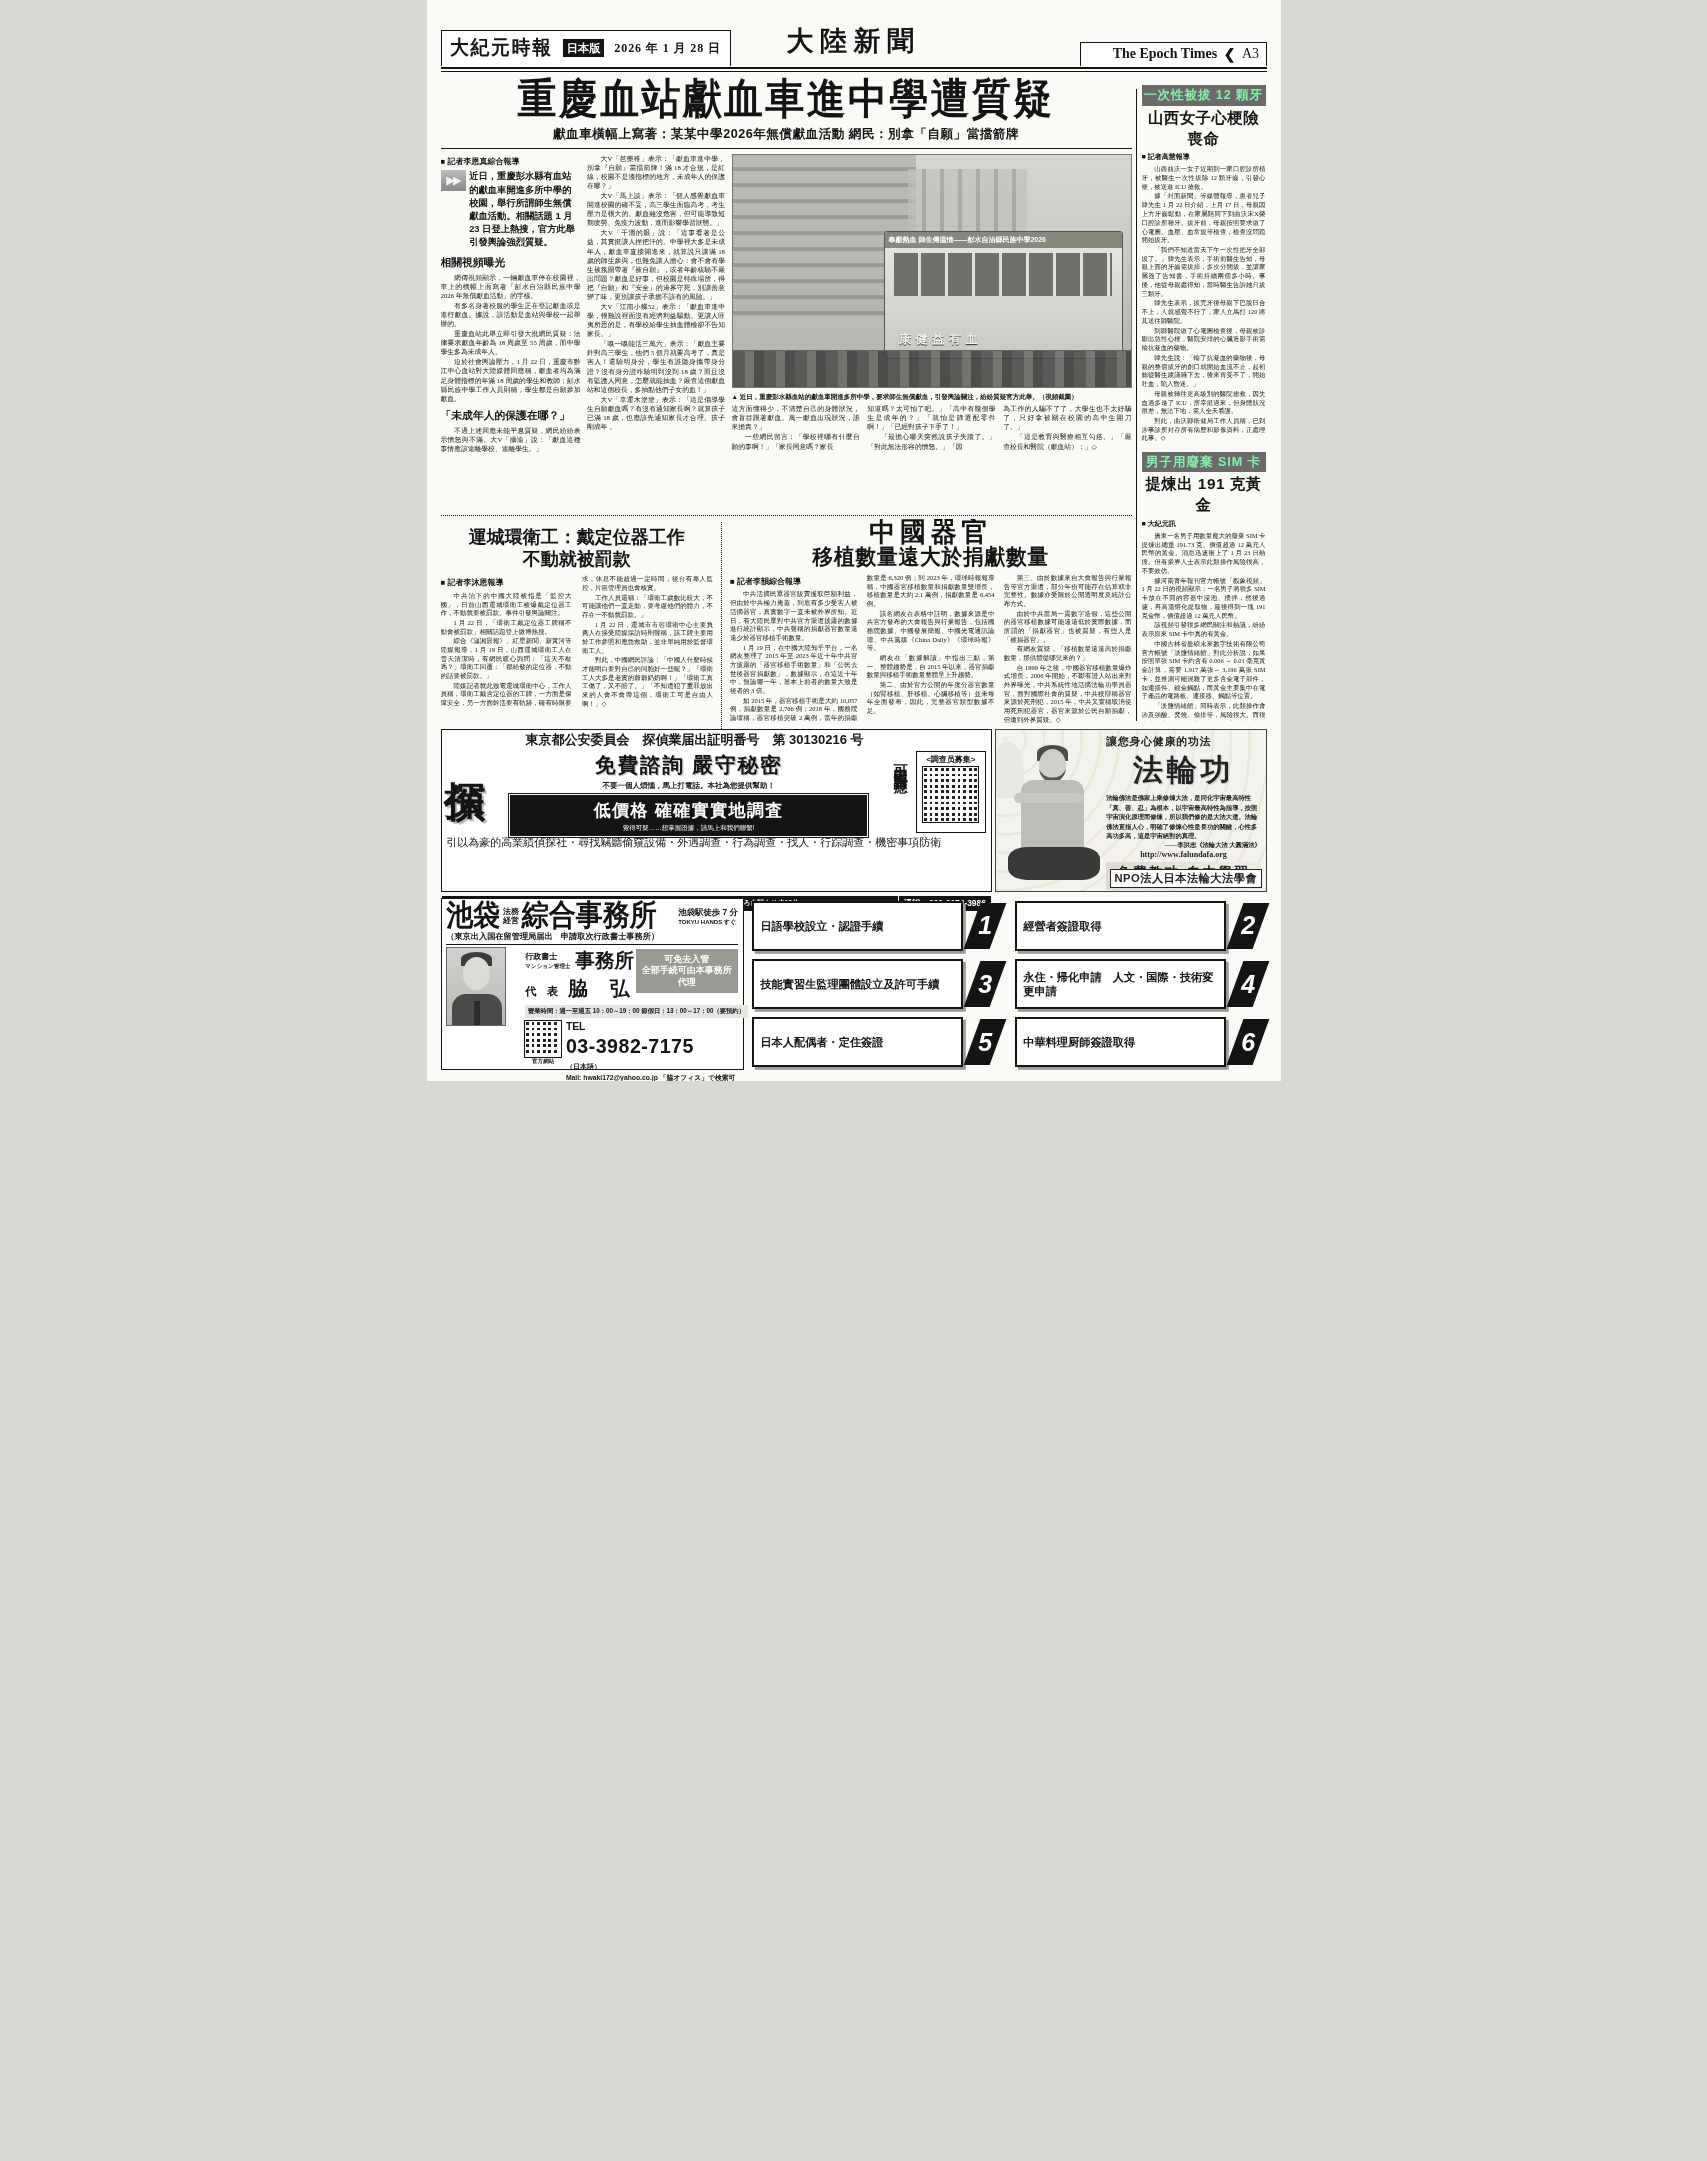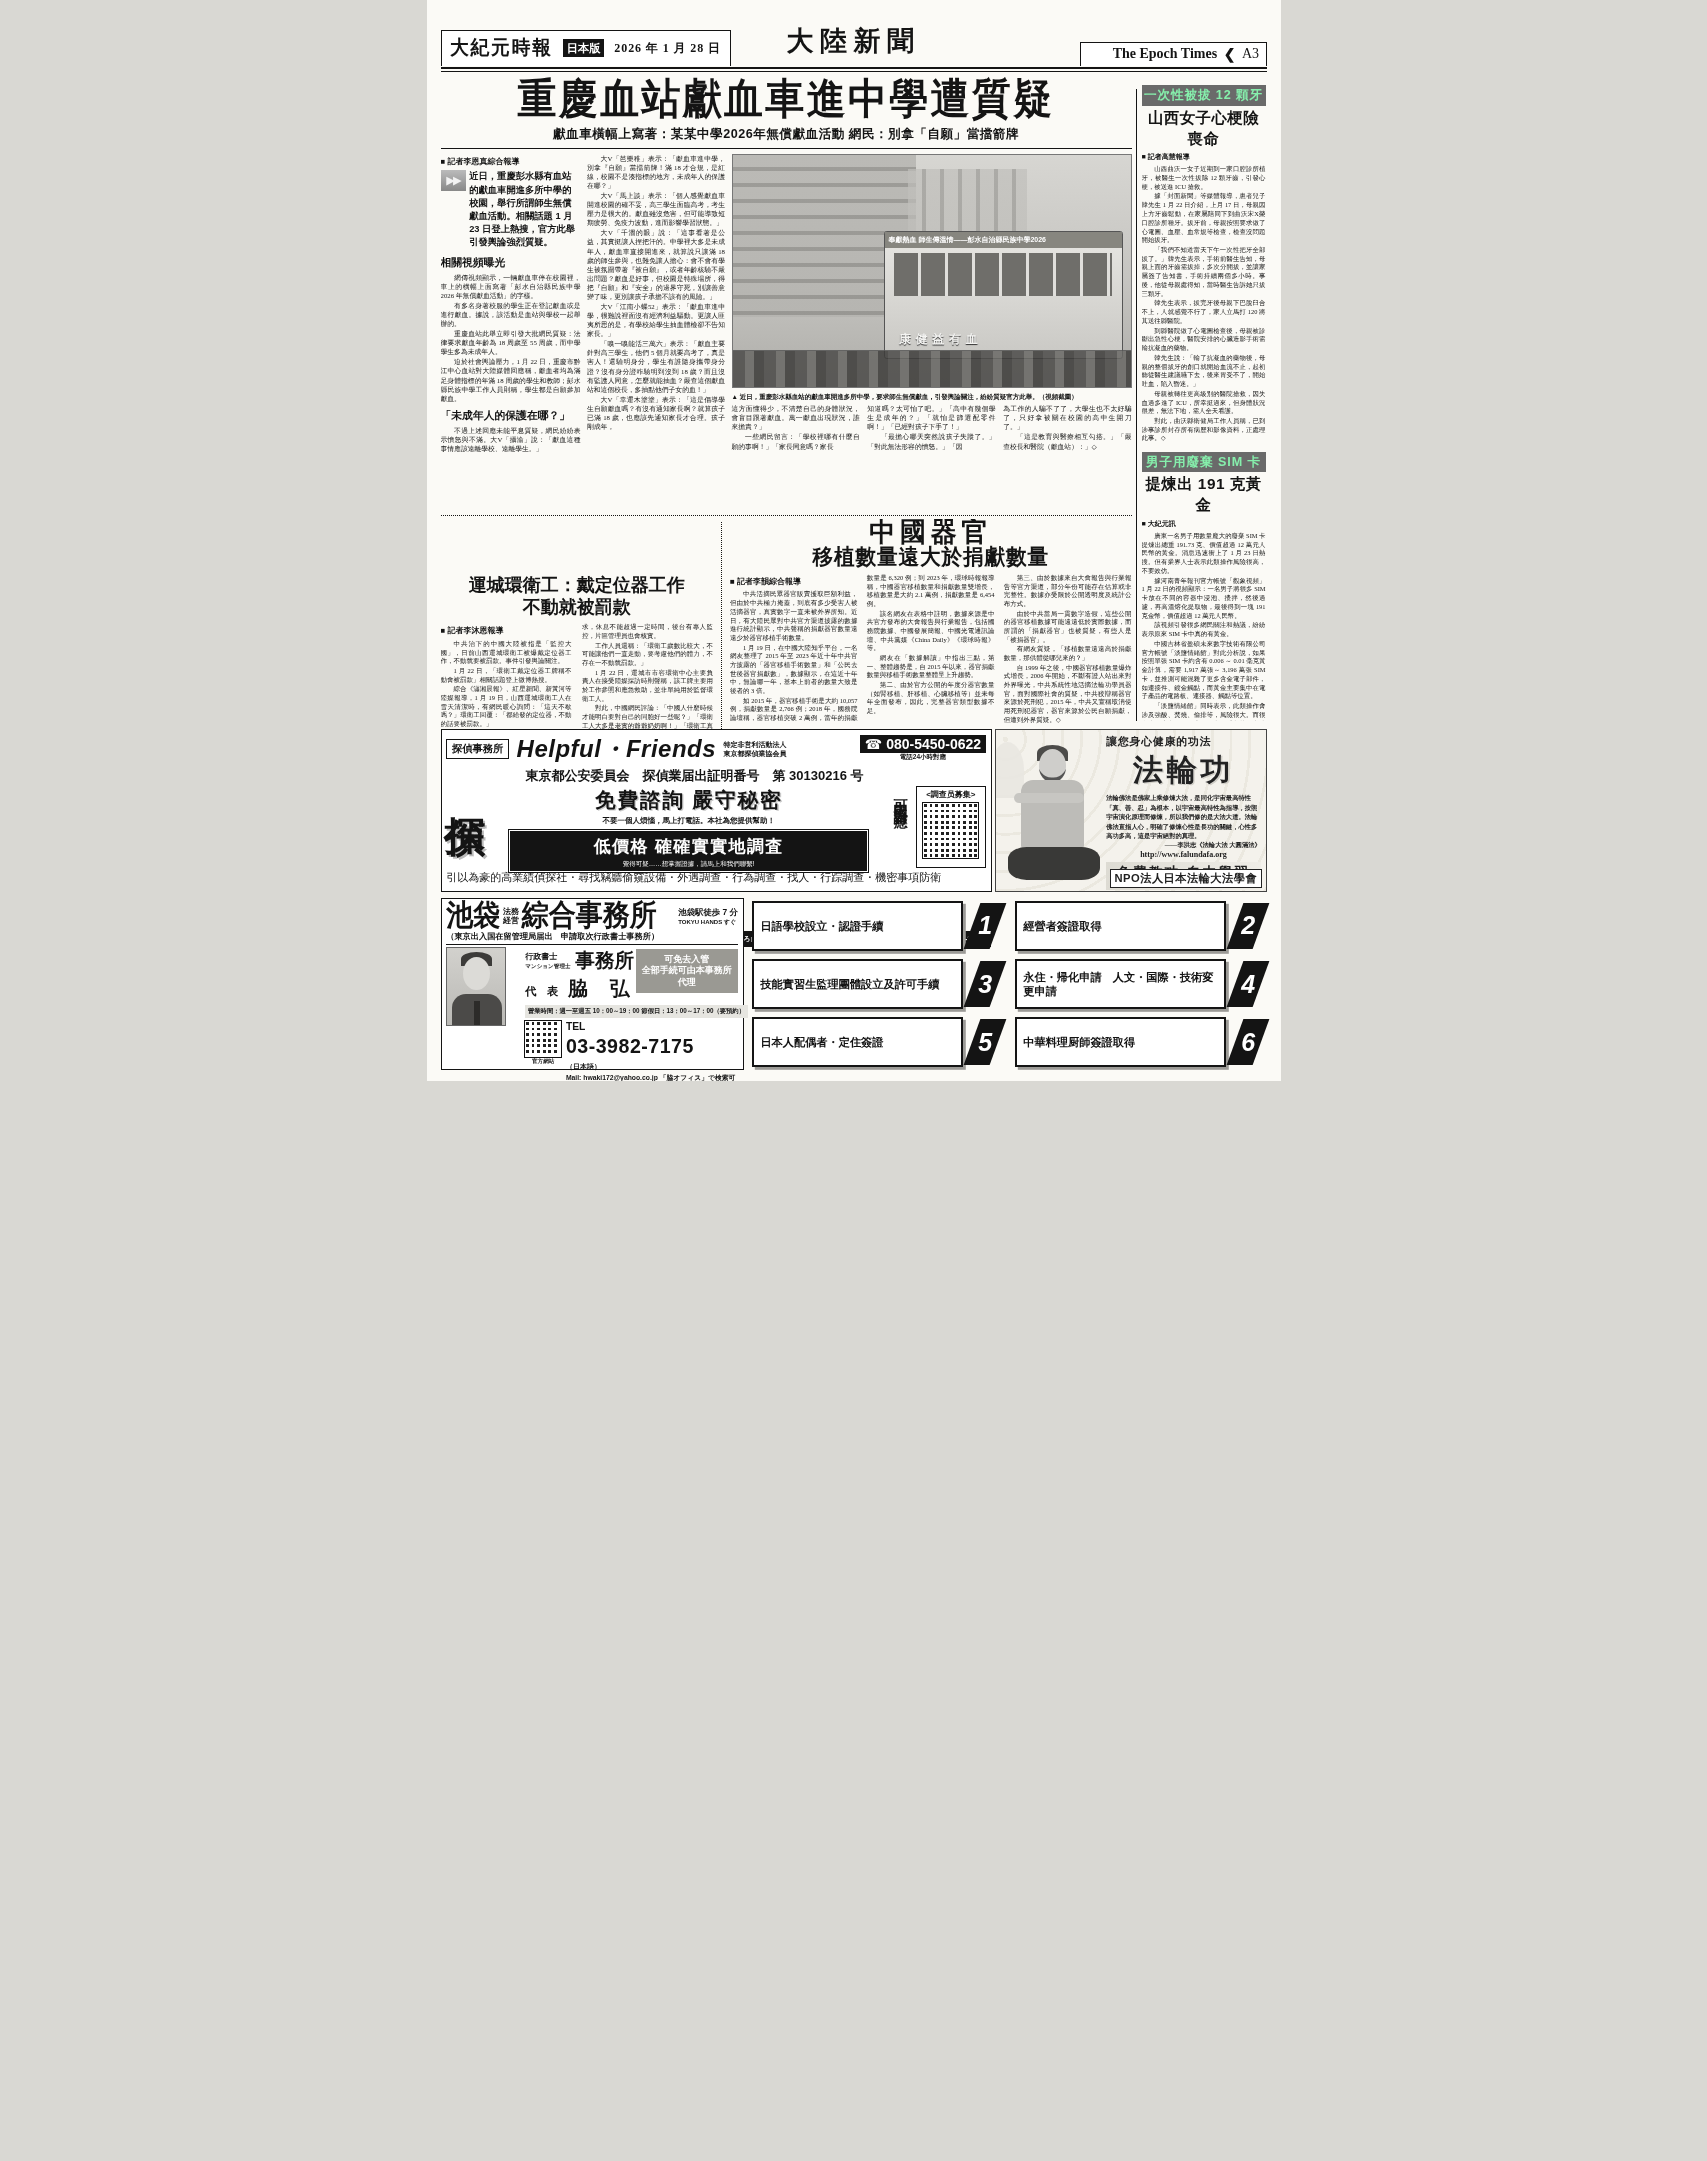--- a/index.html
+++ b/index.html
@@ -47,21 +47,21 @@
   .ph-win{position:absolute;left:4%;top:20.6px;width:92%;height:34%;background:repeating-linear-gradient(90deg,#6f6e6a 0 24px,#e0dfdb 24px 27px);}
   .ph-side{position:absolute;left:6%;bottom:8%;color:#f4f4f2;font-family:var(--sans);font-weight:bold;font-size:12px;letter-spacing:4.7px;text-shadow:0 0.5px 0.9px #333;}
   .ph-crowd{position:absolute;left:0;right:0;bottom:0;height:16%;background:repeating-linear-gradient(90deg,#4c4b49 0 12px,#6a6966 12px 20.6px,#3d3c3a 20.6px 31px);opacity:.85;border-top:0.9px solid #555;}
   .caption{font-family:var(--sans);font-weight:bold;font-size:6.5px;line-height:1.4;margin:3.7px 0;}
   .contcols{display:flex;gap:7.5px;}
   .contcols .cc{flex:1;}
   .dotrule{border-top:1.9px dotted var(--ink);margin:4.7px 0 3.7px;}
 
   
   .midband{display:flex;height:223px;overflow:hidden;}
-  .yc{width:280px;flex:none;padding-right:7.5px;margin-top:48px;}
+  .yc{width:280px;flex:none;padding-right:7.5px;}
   .yc-h{font-family:var(--sans);font-weight:bold;font-size:18px;text-align:center;line-height:1.25;margin:6.5px 0 4.7px;}
   .yc-cols{columns:2;column-gap:10.3px;}
   .mid-div{border-left:1.4px dotted var(--ink);margin:2.8px 0;}
   .org{flex:1;padding-left:8.4px;}
   .org-h1{font-family:var(--sans);font-weight:900;font-size:26px;text-align:center;letter-spacing:4.7px;line-height:1.05;transform:scaleY(1.05);}
   .org-h2{font-family:var(--sans);font-weight:900;font-size:20.6px;text-align:center;letter-spacing:0.9px;line-height:1.1;margin-bottom:4.7px;transform:scaleY(1.05);}
   .org-cols{columns:3;column-gap:9.3px;}
   .midband .bp{font-size:6.5px;}
 
   
@@ -313,32 +313,20 @@
       <p class="bp">據河南青年報刊官方帳號「觀象視頻」1 月 22 日的視頻顯示：一名男子將很多 SIM 卡放在不同的容器中浸泡、攪拌，然後過濾，再高溫熔化提取物，最後得到一塊 191 克金幣，價值超過 12 萬元人民幣。</p>
       <p class="bp">該視頻引發很多網民關注和熱議，紛紛表示原來 SIM 卡中真的有黃金。</p>
       <p class="bp">中國吉林省盈碩未來數字技術有限公司官方帳號「淡鹽情緒館」對此分析說，如果按照單張 SIM 卡約含有 0.006 ～ 0.01 毫克黃金計算，需要 1,917 萬張～ 3,196 萬張 SIM 卡，並推測可能混雜了更多含金電子部件，如連接件、鍍金觸點，而黃金主要集中在電子產品的電路板、連接器、觸點等位置。</p>
       <p class="bp">「淡鹽情緒館」同時表示，此類操作會涉及強酸、焚燒、偷排等，風險很大。而很多小作坊處理電子廢物，常見手段就是火燒電路板、再用王水等強腐蝕性溶液溶解、析出金屬，這類做法對空氣和水源污染極大。</p>
 
     </article>
   </aside>
 
   <div class="ads">
     <div class="det">
-      <div class="det-top">
-        <span class="det-label">探偵事務所</span>
-        <span class="det-brand">Helpful・Friends</span>
-        <span class="det-org">
-          <span>特定非営利活動法人</span><br>
-          <span>東京都探偵業協会員</span>
-        </span>
-        <span class="det-phonebox">
-          <span class="det-phone"><span>☎</span> <span>080-5450-0622</span></span>
-          <div class="det-pnote">電話24小時對應</div>
-        </span>
-      </div>
       <div class="det-lic">東京都公安委員会　探偵業届出証明番号　第 30130216 号</div>
       <div class="det-mid">
         <div class="det-big">探偵</div>
         <div class="det-cen">
           <div class="det-p1">免費諮詢 嚴守秘密</div>
           <div class="det-p1s">不要一個人煩惱，馬上打電話。本社為您提供幫助！</div>
           <div class="det-p2box">
             <div class="det-p2">低價格 確確實實地調査</div>
             <div class="det-p2s">覺得可疑……想掌握證據，請馬上和我們聯繫!</div>
           </div>

